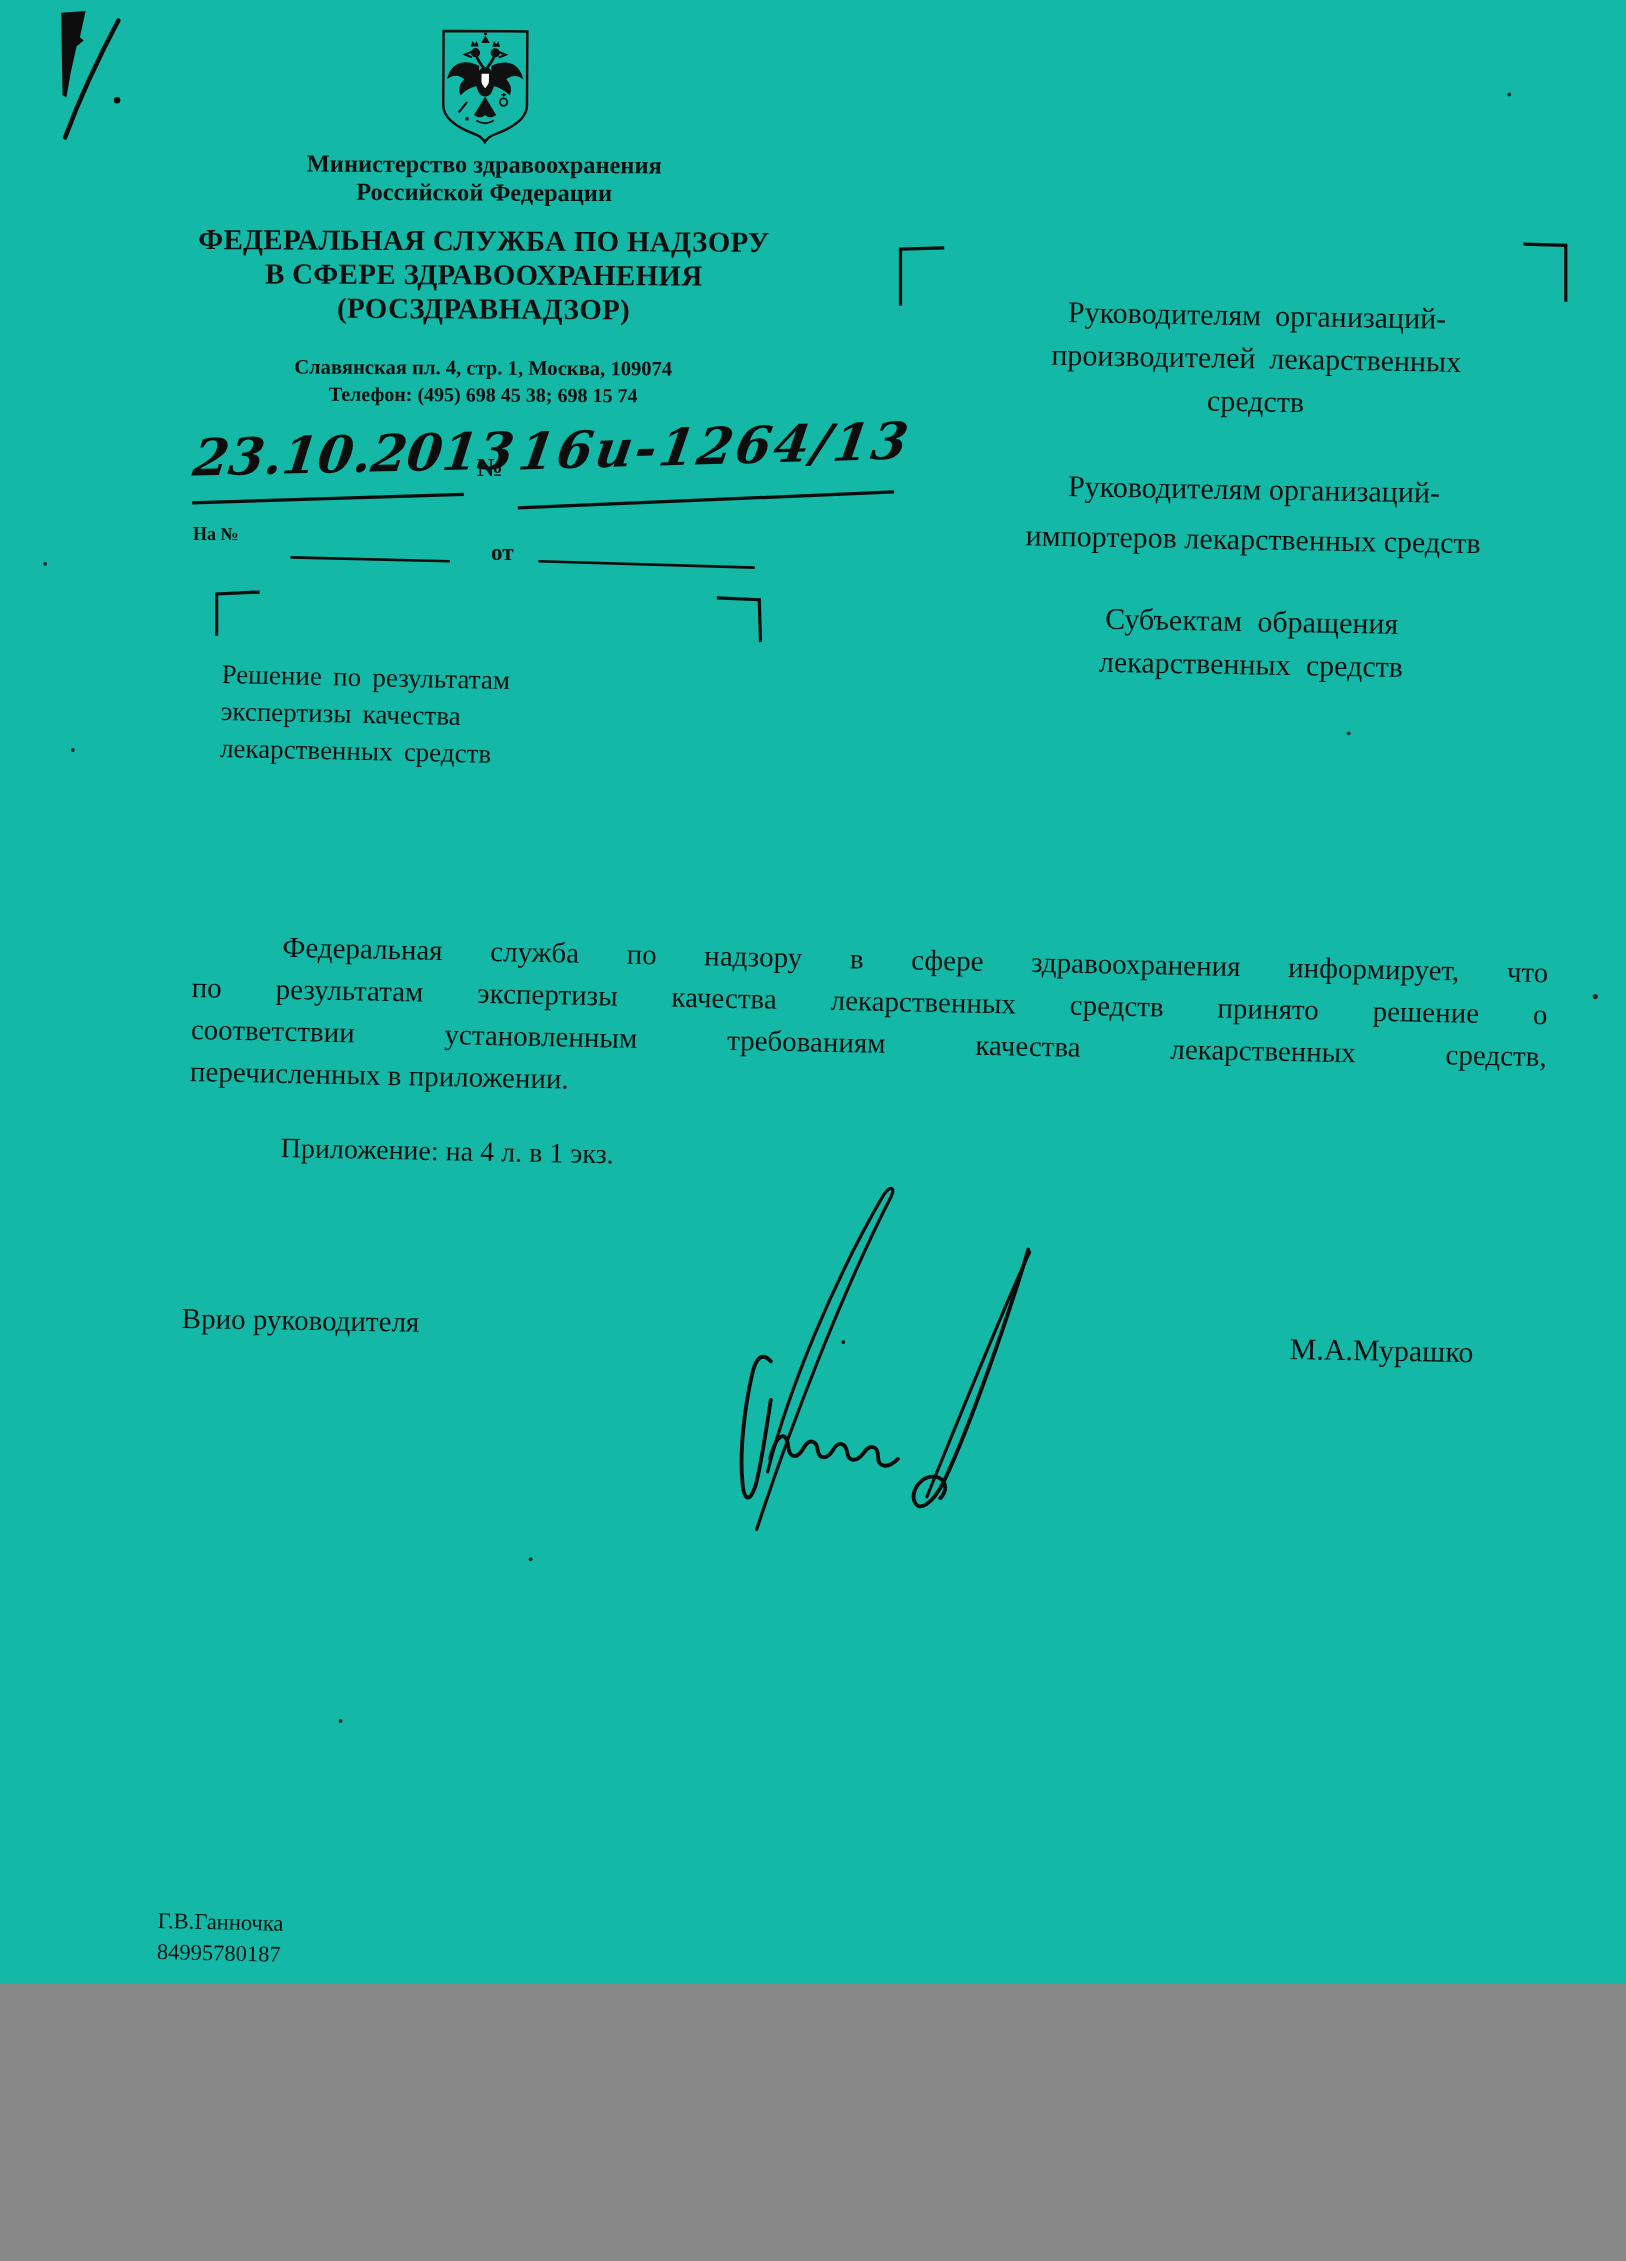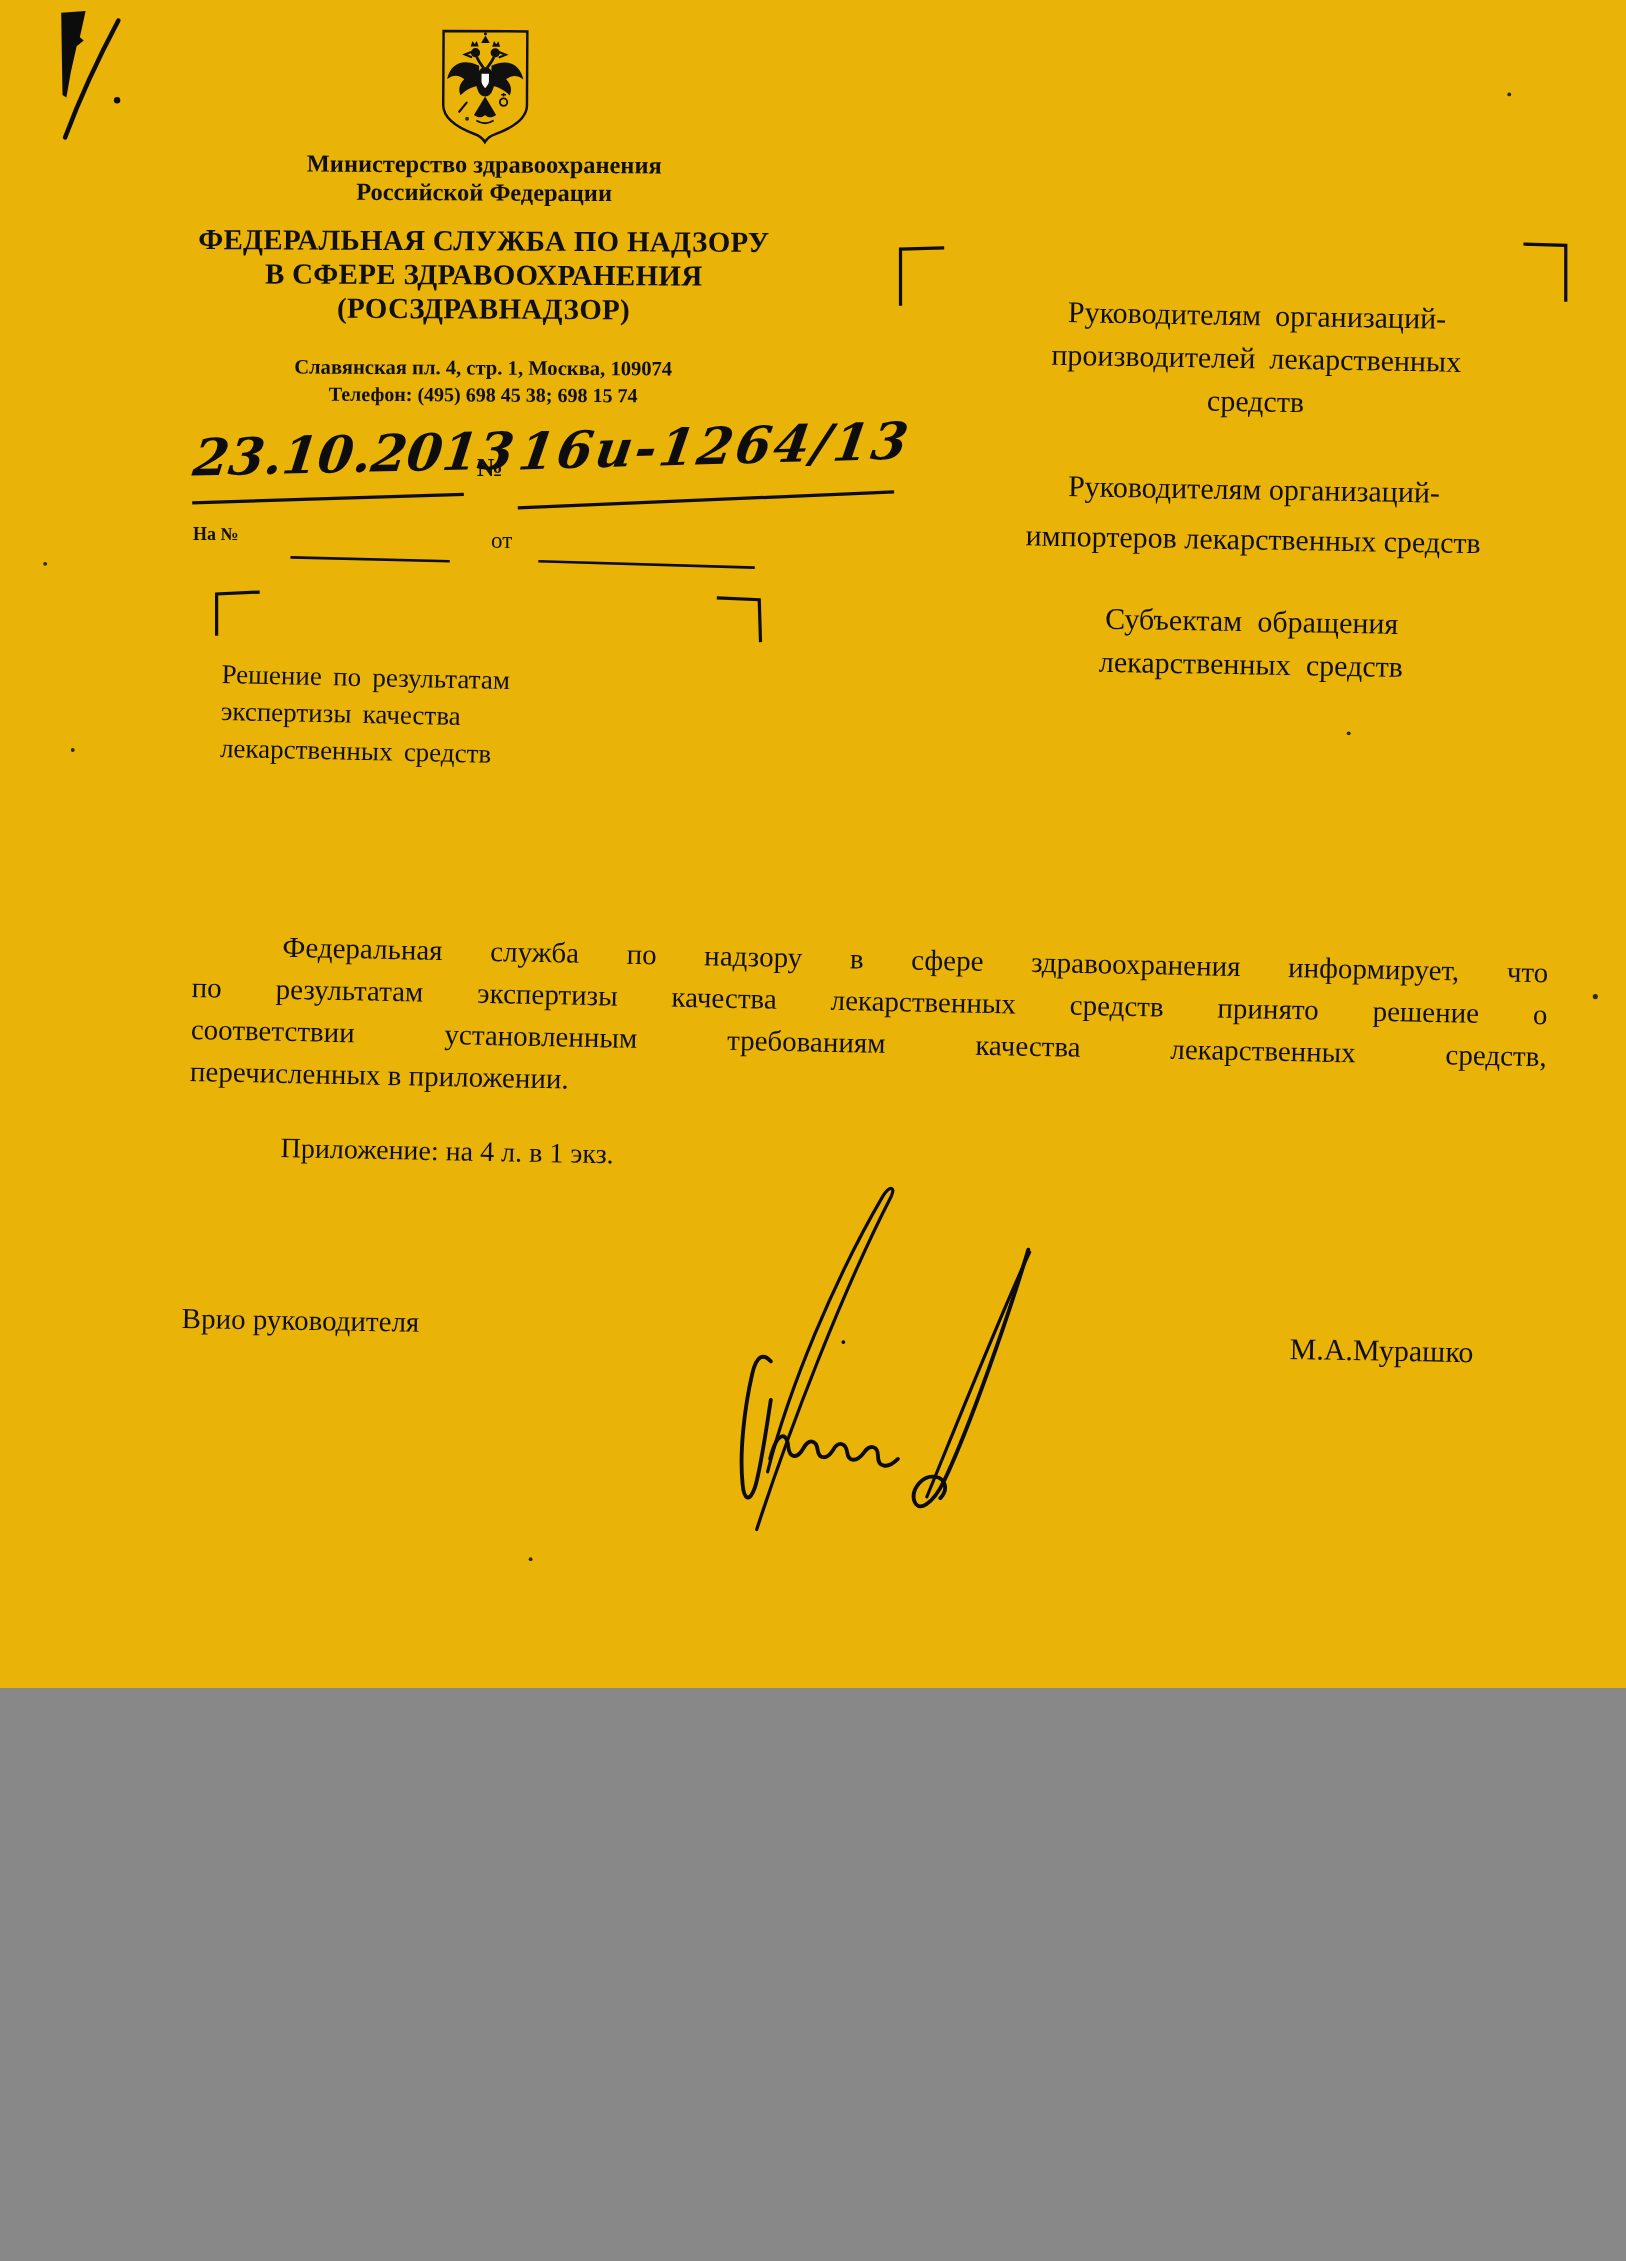--- a/index.html
+++ b/index.html
@@ -1,19 +1,19 @@
 <!DOCTYPE html>
 <html style="font-size:10.3px"><head>
 <meta charset="utf-8">
 <style>
   html,body{margin:0;padding:0;background:#888;}
   .page{
     position:relative;
-    width:1627px;height:1688px;
-    background:#eab308;
+    width:1627px;height:1984px;
+    background:#14b8a6;
     overflow:hidden;
     font-family:"Liberation Serif","DejaVu Serif",serif;
     color:#101010;
   }
   .abs{position:absolute;}
   
   .letterhead{
     left:193px;top:26px;width:584px;
     text-align:center;
     transform:rotate(0.3deg);
@@ -28,21 +28,21 @@
   .hand{
     font-family:"DejaVu Serif",serif;
     font-style:italic;font-weight:bold;
     color:#0d0d0d;
     white-space:nowrap;
   }
   .hand-date{left:194px;top:424px;font-size:51px;transform:skewX(-8deg) rotate(-1.3deg);}
   .num-sign{left:477px;top:453px;font-size:26px;font-weight:bold;}
   .hand-number{left:520px;top:416px;font-size:51px;transform:skewX(-10deg) rotate(-1.6deg);letter-spacing:2.6px;}
   .na-label{left:193px;top:524px;font-size:18px;font-weight:bold;}
-  .ot-label{left:491px;top:528px;font-size:23px;font-weight:normal;}
+  .ot-label{left:491px;top:540px;font-size:23px;font-weight:bold;}
   
   .subject{
     left:222px;top:656px;width:450px;
     font-size:27px;line-height:37px;
     word-spacing:4.5px;
     transform:rotate(1.2deg);transform-origin:top left;
   }
   
   .addressees{left:949px;top:288px;width:617px;transform:rotate(1.0deg);transform-origin:top left;}
   .addr-block{text-align:center;font-size:30px;}

